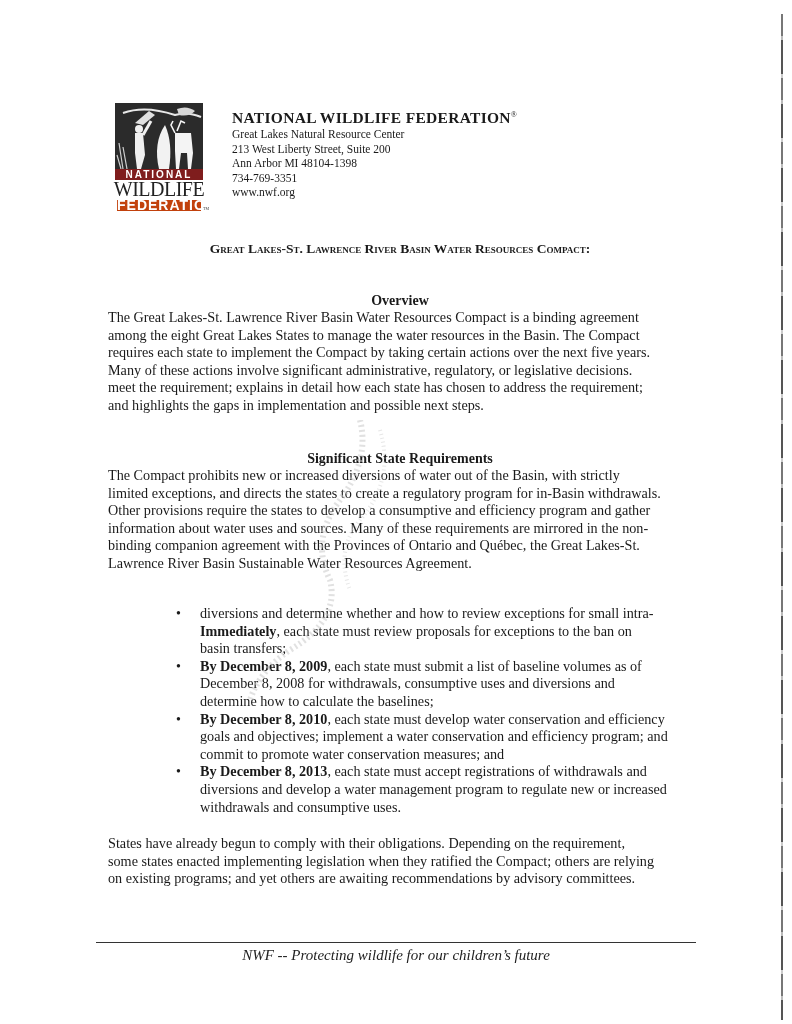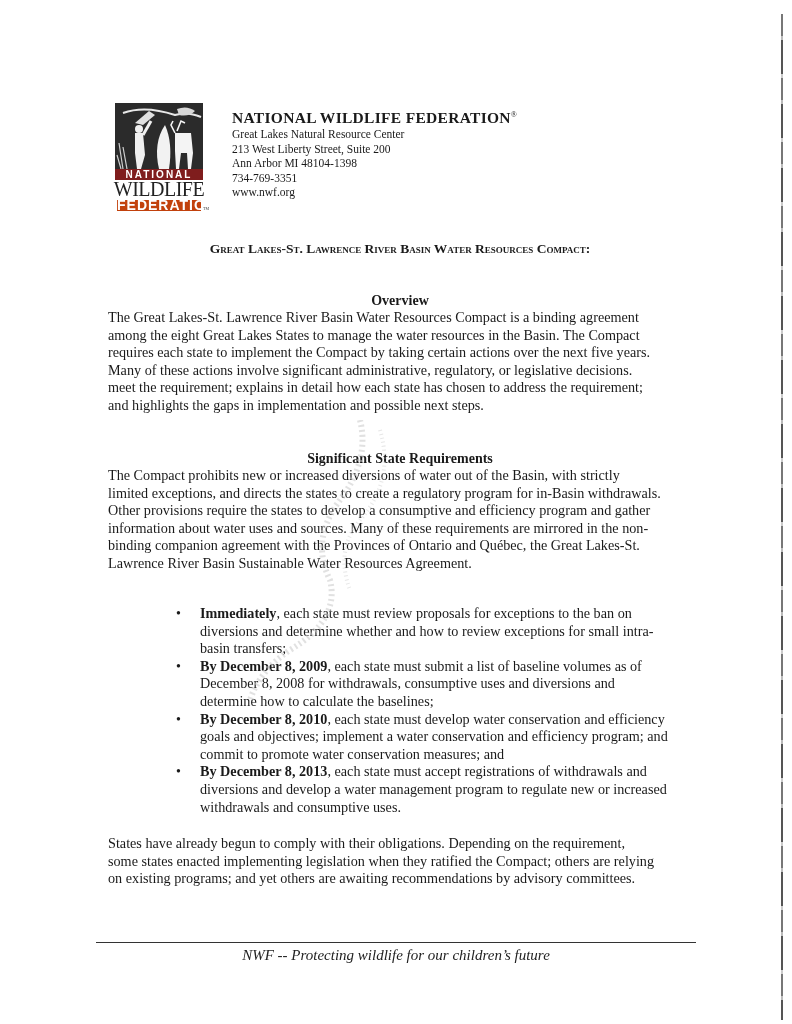--- a/index.html
+++ b/index.html
@@ -111,22 +111,22 @@
     <span class="ln">Other provisions require the states to develop a consumptive and efficiency program and gather</span>
     <span class="ln">information about water uses and sources.  Many of these requirements are mirrored in the non-</span>
     <span class="ln">binding companion agreement with the Provinces of Ontario and Québec, the Great Lakes-St.</span>
     <span class="ln">Lawrence River Basin Sustainable Water Resources Agreement.</span>
   </div>
 
 
   <div class="bullets" style="top:605px;">
     <div class="bullet">
       <span class="bullet-dot">•</span>
+      <span class="ln">diversions and determine whether and how to review exceptions for small intra-</span>
       <span class="ln"><b>Immediately</b><span>, each state must review proposals for exceptions to the ban on</span></span>
-      <span class="ln">diversions and determine whether and how to review exceptions for small intra-</span>
       <span class="ln">basin transfers;</span>
     </div>
     <div class="bullet">
       <span class="bullet-dot">•</span>
       <span class="ln"><b>By December 8, 2009</b><span>, each state must submit a list of baseline volumes as of</span></span>
       <span class="ln">December 8, 2008 for withdrawals, consumptive uses and diversions and</span>
       <span class="ln">determine how to calculate the baselines;</span>
     </div>
     <div class="bullet">
       <span class="bullet-dot">•</span>

